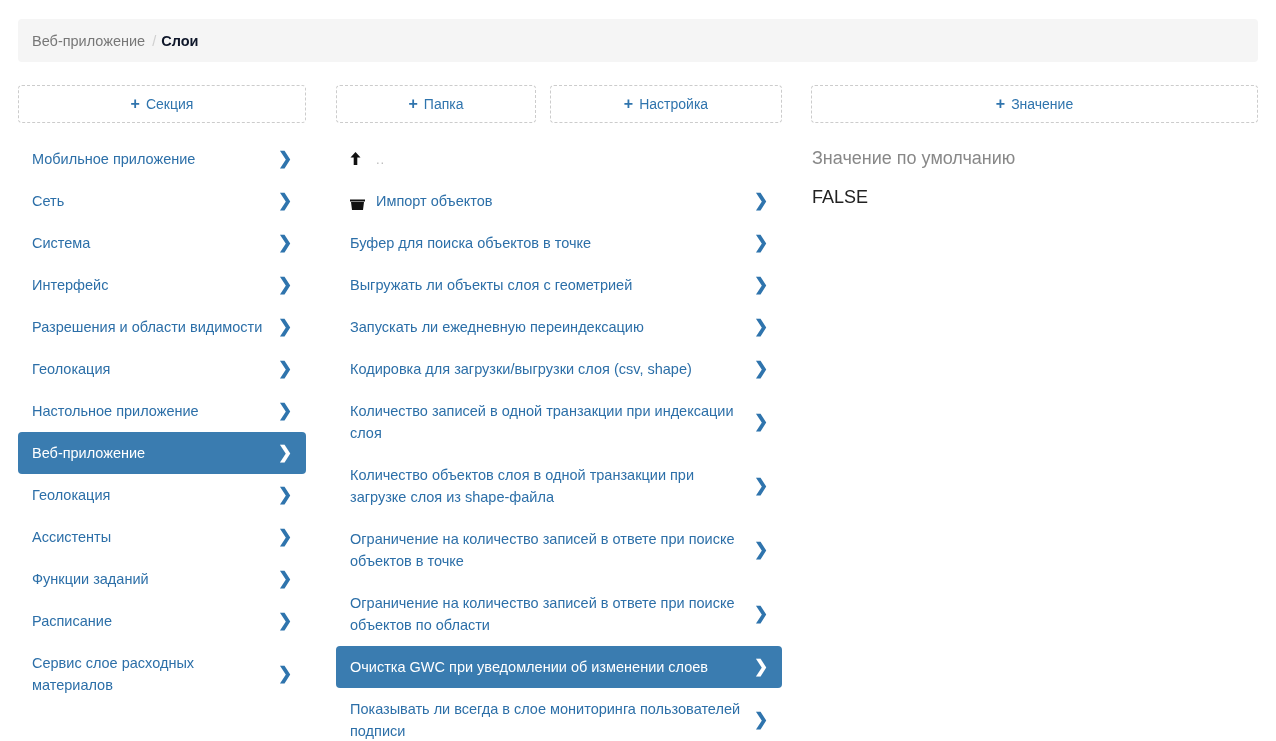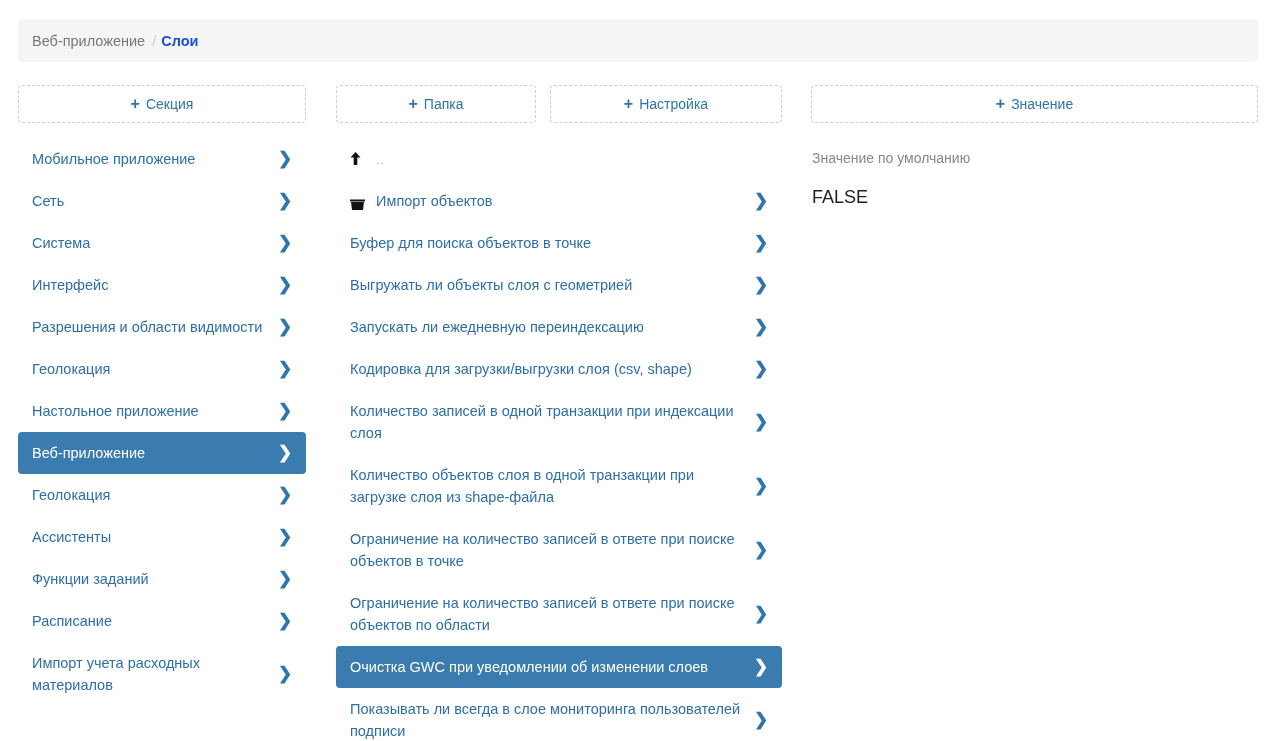--- a/index.html
+++ b/index.html
@@ -23,21 +23,21 @@
     width: 1240px; height: 43px;
     background: #f5f5f5;
     border-radius: 4px;
     display: flex;
     align-items: center;
     padding-left: 14px;
     font-size: 14.5px;
   }
   .bc-link { color: #777777; }
   .bc-sep { color: #cfcfcf; margin: 0 5px 0 7px; }
-  .bc-current { color: #1d4ed8; font-weight: bold; }
+  .bc-current { color: #0f172a; font-weight: bold; }
 
   
   .add-btn {
     position: absolute;
     height: 38px;
     border: 1px dashed #cccccc;
     border-radius: 4px;
     background: #ffffff;
     display: flex;
     align-items: center;
@@ -122,21 +122,21 @@
     width: 26px;
     color: #111111;
     line-height: 22px;
     font-size: 13px;
   }
   .folder-ico svg { display: block; margin-top: 5px; }
 
   
   .field-label {
     color: #888888;
-    font-size: 14px;
+    font-size: 18px;
     line-height: 20px;
     padding-left: 1px;
   }
   .field-value {
     color: #222222;
     font-size: 18px;
     line-height: 24px;
     padding-left: 1px;
     margin-top: 17px;
   }
@@ -212,21 +212,21 @@
       </div>
       <div class="list-item">
         <span class="label">Функции заданий</span>
         <span class="chev">❯</span>
       </div>
       <div class="list-item">
         <span class="label">Расписание</span>
         <span class="chev">❯</span>
       </div>
       <div class="list-item">
-        <span class="label">Импорт учета расходных материалов</span>
+        <span class="label">Сервис слое расходных материалов</span>
         <span class="chev">❯</span>
       </div>
     </div>
 
   <div class="col" id="col-mid">
       <div class="parent-row">
         <span class="up-ico"><svg width="11" height="13" viewBox="0 0 11 13">
             <path d="M5.5 0 L10.5 5.5 L7.3 5.5 L7.3 13 L3.7 13 L3.7 5.5 L0.5 5.5 Z" fill="#111111"></path>
           </svg></span>
         <span class="dots">..</span>

